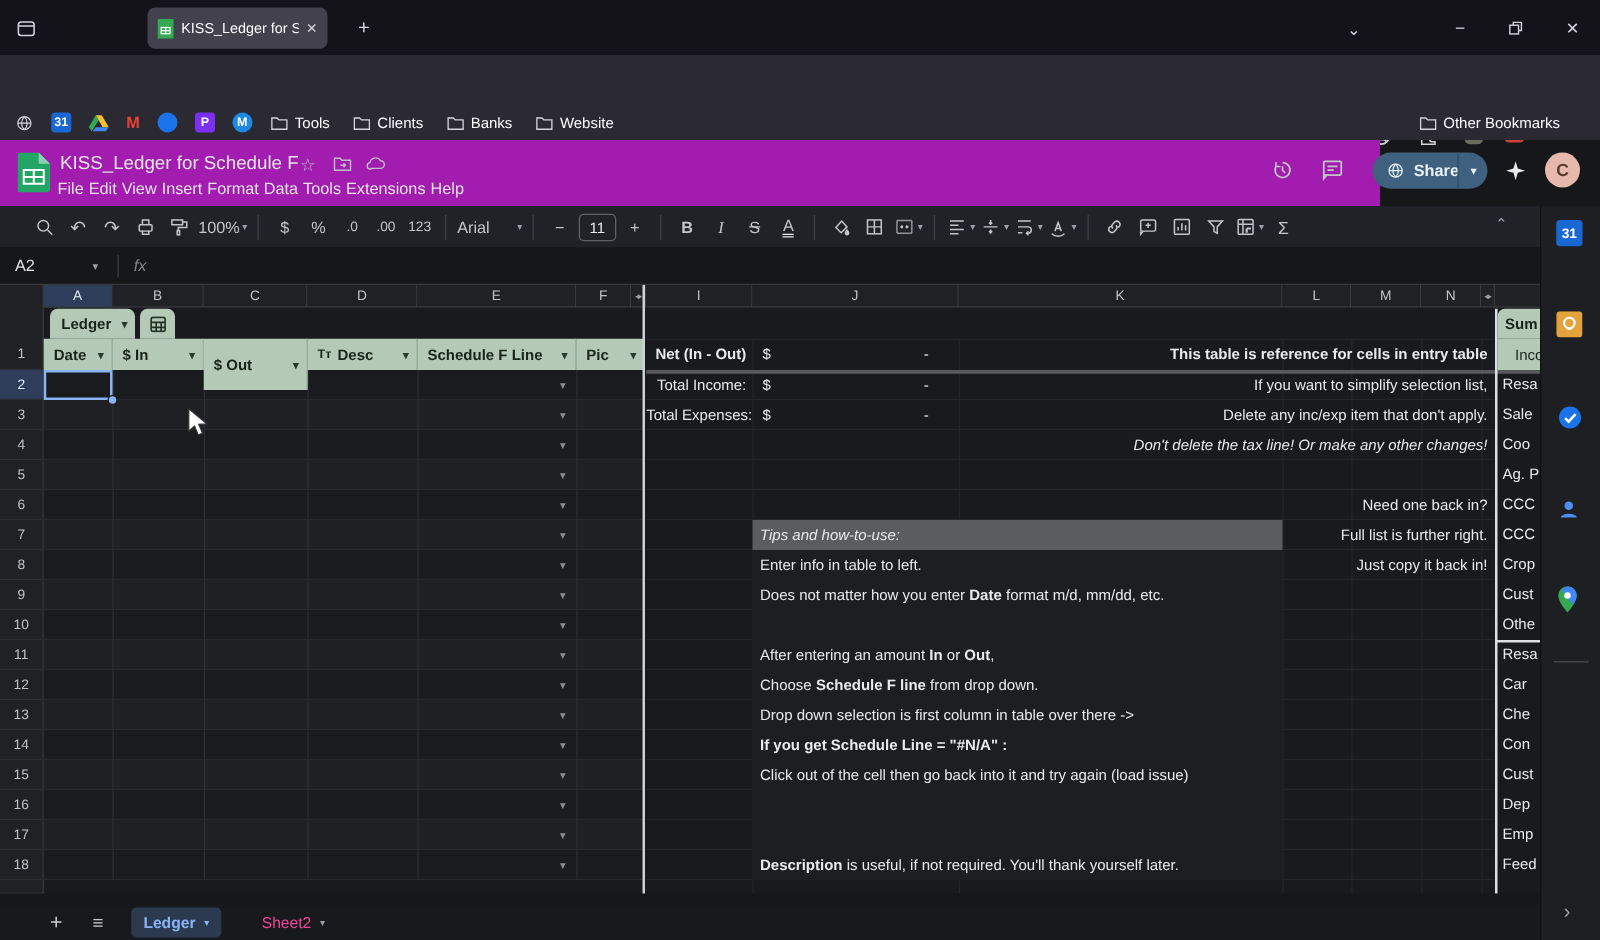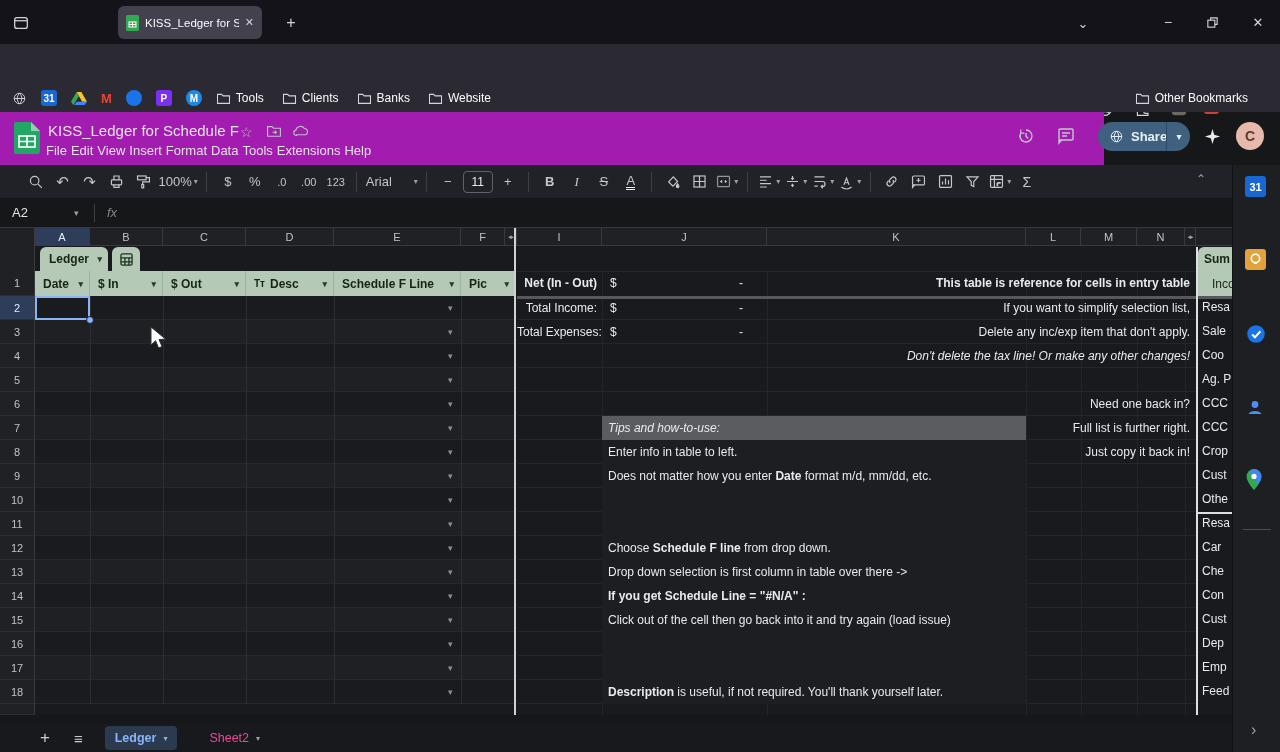--- a/index.html
+++ b/index.html
@@ -604,21 +604,21 @@
         </svg>
       </div>
       <div class="greencell abs" style="left: 35px; top: 43px; width: 55px; height: 25px; background: rgb(180, 201, 182); padding-left: 8px; border-right: 1px solid rgb(157, 181, 159); box-sizing: border-box;">
         <div style="font-size: 12px; font-weight: bold; white-space: nowrap;">Date</div>
         <div class="gcaret">▾</div>
       </div>
       <div class="greencell abs" style="left: 90px; top: 43px; width: 73px; height: 25px; background: rgb(180, 201, 182); padding-left: 8px; border-right: 1px solid rgb(157, 181, 159); box-sizing: border-box;">
         <div style="font-size: 12px; font-weight: bold; white-space: nowrap;">$ In</div>
         <div class="gcaret">▾</div>
       </div>
-      <div class="greencell abs" style="left: 163px; top: 43px; width: 83px; height: 25px; background: rgb(180, 201, 182); padding-left: 8px; border-right: 1px solid rgb(157, 181, 159); box-sizing: border-box;">
+      <div class="greencell abs" style="left: 163px; top: 43px; width: 83px; height: 41px; background: rgb(180, 201, 182); padding-left: 8px; border-right: 1px solid rgb(157, 181, 159); box-sizing: border-box;">
         <div style="font-size: 12px; font-weight: bold; white-space: nowrap;">$ Out</div>
         <div class="gcaret">▾</div>
       </div>
       <div class="greencell abs" style="left: 246px; top: 43px; width: 88px; height: 25px; background: rgb(180, 201, 182); padding-left: 8px; border-right: 1px solid rgb(157, 181, 159); box-sizing: border-box;">
         <div style="font-size: 10px; font-weight: bold; margin-right: 5px;">Tᴛ</div>
         <div style="font-size: 12px; font-weight: bold; white-space: nowrap;">Desc</div>
         <div class="gcaret">▾</div>
       </div>
       <div class="greencell abs" style="left: 334px; top: 43px; width: 127px; height: 25px; background: rgb(180, 201, 182); padding-left: 8px; border-right: 1px solid rgb(157, 181, 159); box-sizing: border-box;">
         <div style="font-size: 12px; font-weight: bold; white-space: nowrap;">Schedule F Line</div>
@@ -666,20 +666,21 @@
       <div class="abs" style="left: 610px; top: 92px; height: 24px; line-height: 24px; font-size: 12px; color: rgb(232, 234, 237);">$</div>
       <div class="abs" style="left: 700px; top: 92px; width: 43px; height: 24px; line-height: 24px; font-size: 12px; color: rgb(232, 234, 237); text-align: right;">-</div>
       <div class="refNote abs" style="left: 775px; top: 92px; width: 415px; height: 24px; line-height: 24px;">Delete any inc/exp item that don't apply.</div>
       <div class="refNote abs" style="left: 775px; top: 116px; width: 415px; height: 24px; line-height: 24px; font-style: italic;">Don't delete the tax line! Or make any other changes!</div>
       <div class="refNote abs" style="left: 775px; top: 164px; width: 415px; height: 24px; line-height: 24px;">Need one back in?</div>
       <div class="tiptext abs" style="left: 608px; top: 188px; height: 24px; line-height: 24px;"><span style="font-style: italic;">Tips and how-to-use:</span></div>
       <div class="refNote abs" style="left: 1030px; top: 188px; width: 160px; height: 24px; line-height: 24px;">Full list is further right.</div>
       <div class="tiptext abs" style="left: 608px; top: 212px; height: 24px; line-height: 24px;"><span>Enter info in table to left.</span></div>
       <div class="refNote abs" style="left: 1030px; top: 212px; width: 160px; height: 24px; line-height: 24px;">Just copy it back in!</div>
       <div class="tiptext abs" style="left: 608px; top: 236px; height: 24px; line-height: 24px;"><span>Does not matter how you enter </span><span style="font-weight: bold;">Date</span><span> format m/d, mm/dd, etc.</span></div>
+      <div class="tiptext abs" style="left: 608px; top: 284px; height: 24px; line-height: 24px;"><span>After entering an amount </span><span style="font-weight: bold;">In</span><span> or </span><span style="font-weight: bold;">Out</span><span>,</span></div>
       <div class="tiptext abs" style="left: 608px; top: 308px; height: 24px; line-height: 24px;"><span>Choose </span><span style="font-weight: bold;">Schedule F line</span><span> from drop down.</span></div>
       <div class="tiptext abs" style="left: 608px; top: 332px; height: 24px; line-height: 24px;"><span>Drop down selection is first column in table over there -&gt;</span></div>
       <div class="tiptext abs" style="left: 608px; top: 356px; height: 24px; line-height: 24px;"><span style="font-weight: bold;">If you get Schedule Line = "#N/A" :</span></div>
       <div class="tiptext abs" style="left: 608px; top: 380px; height: 24px; line-height: 24px;"><span>Click out of the cell then go back into it and try again (load issue)</span></div>
       <div class="tiptext abs" style="left: 608px; top: 452px; height: 24px; line-height: 24px;"><span style="font-weight: bold;">Description</span><span> is useful, if not required. You'll thank yourself later.</span></div>
       <div style="position: absolute; left: 517px; top: 68px; width: 715px; height: 3px; background: rgb(86, 88, 92);"></div>
       <div class="greencell abs" style="left: 1198px; top: 19px; width: 34px; height: 24px; border-radius: 6px 0px 0px; background: rgb(180, 201, 182); padding-left: 6px; overflow: hidden;">Sum</div>
       <div class="greencell abs" style="left: 1198px; top: 43px; width: 34px; height: 25px; background: rgb(180, 201, 182); padding-left: 14px; overflow: hidden; font-weight: normal;">Inco</div>
       <div class="clipitem abs" style="left: 1202px; top: 72px; width: 30px; height: 16px;">Resa</div>
       <div class="clipitem abs" style="left: 1202px; top: 96px; width: 30px; height: 16px;">Sale</div>

